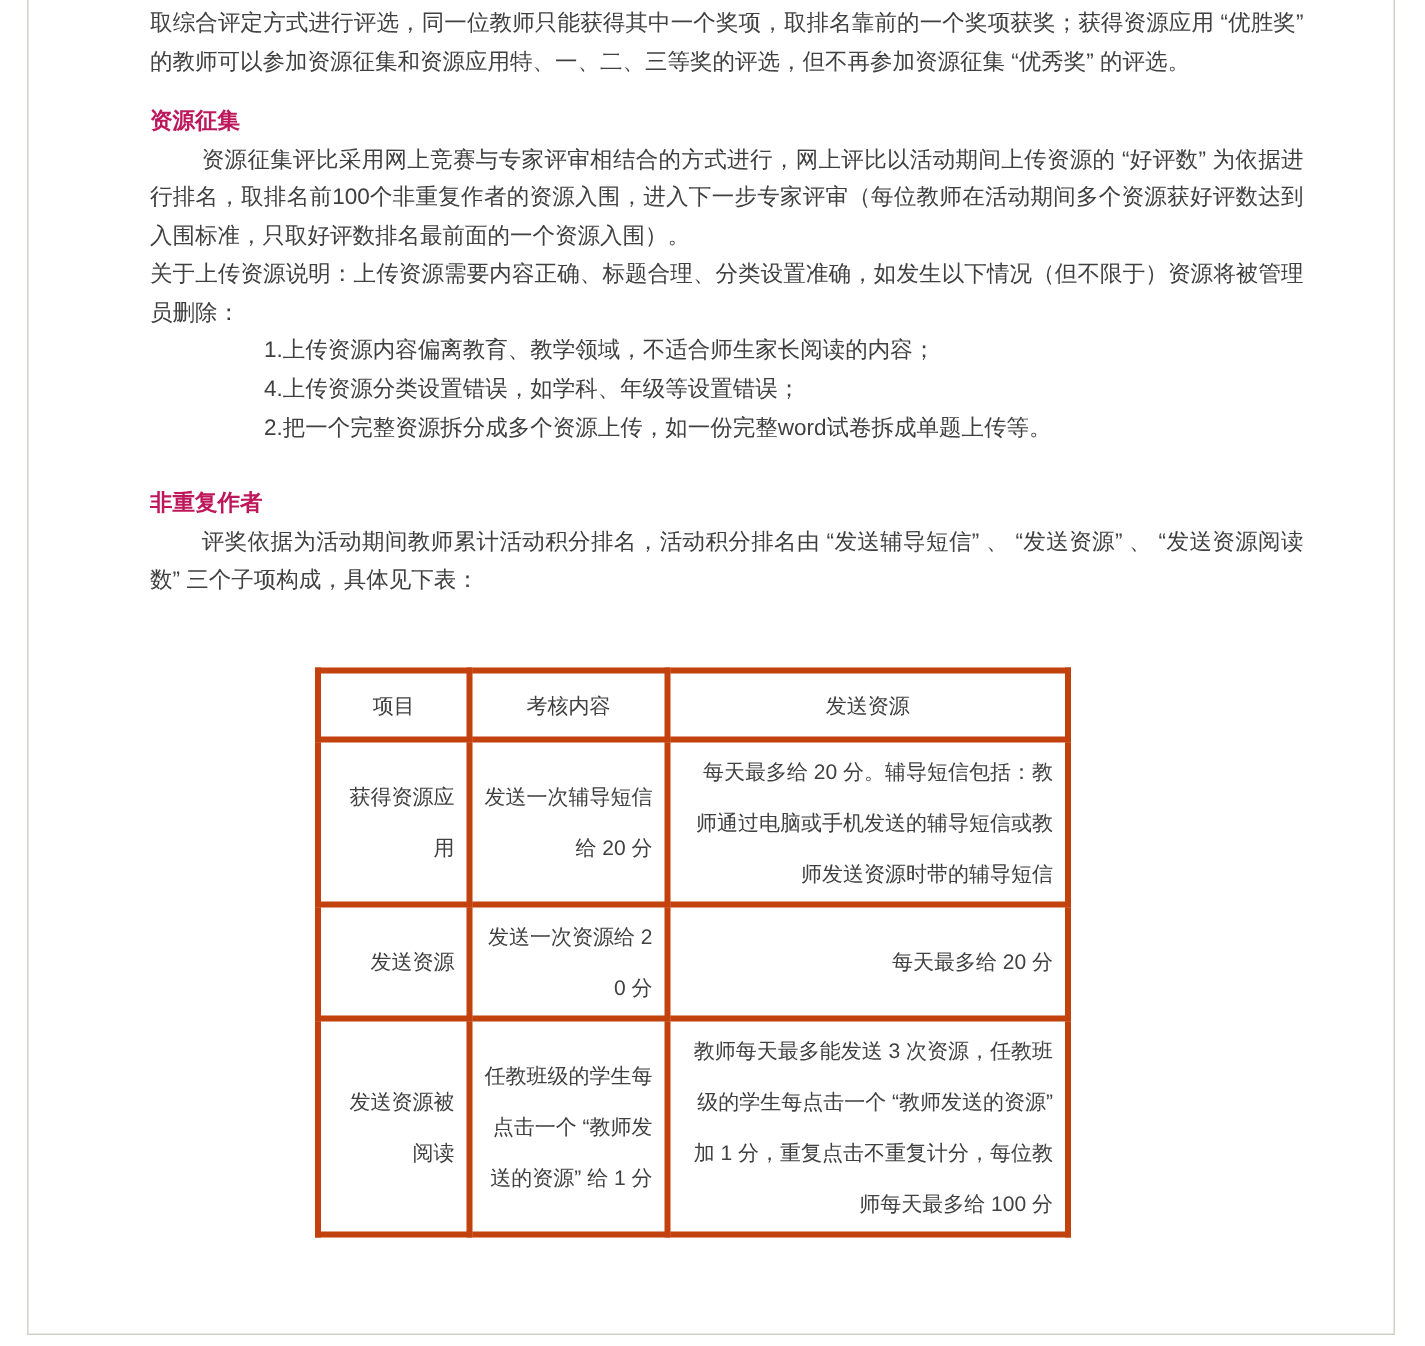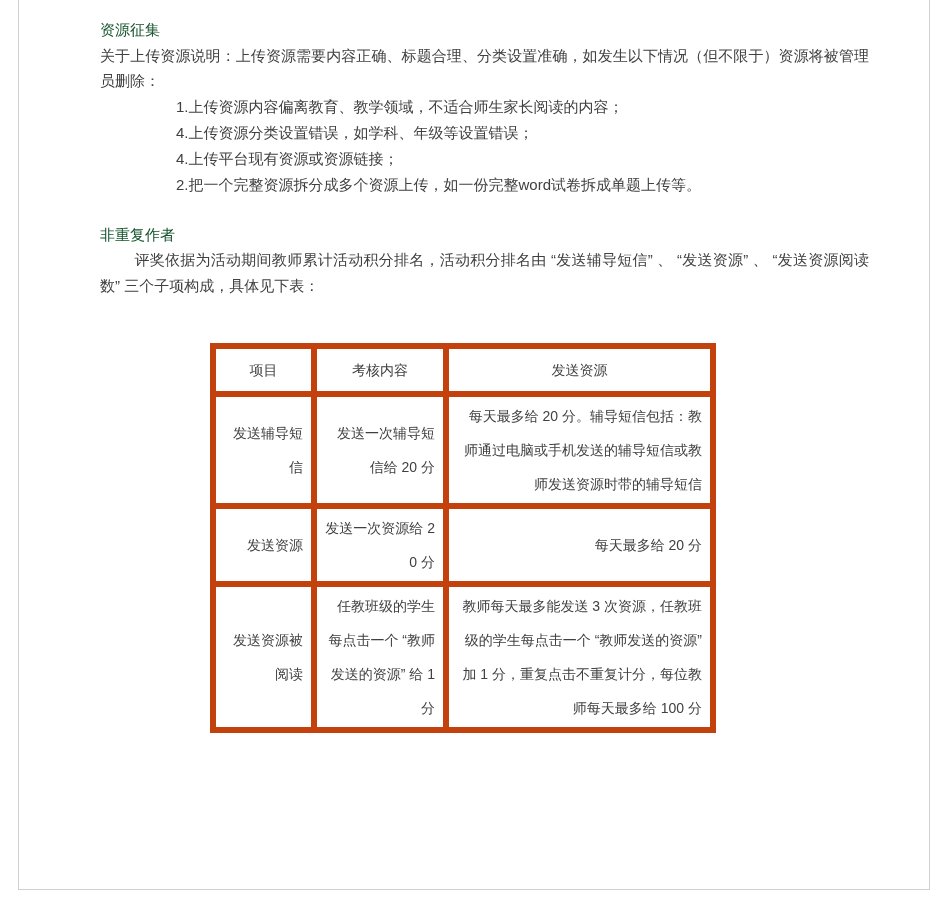--- a/index.html
+++ b/index.html
@@ -33,39 +33,39 @@
   }
   .para {
     margin: 0;
     text-align: justify;
   }
   .para.indent { text-indent: 2.3em; }
   .red-heading {
     margin: 14px 0 0 0;
     font-size: 15px;
     line-height: 25.5px;
-    font-weight: normal;
-    color: #14532d;
+    font-weight: bold;
+    color: #be185d;
   }
   .red-heading.second { margin-top: 24px; }
   .rules { margin: 0 0 0 76px; }
   .rule { line-height: 26px; }
   table.score-table {
     margin: 45px 0 0 110px;
     border-collapse: collapse;
     table-layout: fixed;
     width: 500px;
     font-size: 14px;
     color: #404040;
   }
   table.score-table col.c1 { width: 101px; }
   table.score-table col.c2 { width: 132px; }
   table.score-table col.c3 { width: 267px; }
   table.score-table th, table.score-table td {
-    border: 6px solid #c2410c;
+    border: 4px solid #c2410c;
     padding: 2px 8px;
     vertical-align: middle;
     word-break: break-all;
   }
   table.score-table th {
     font-weight: normal;
     text-align: center;
     height: 38px;
     line-height: 20px;
   }
@@ -77,31 +77,32 @@
   table.score-table tbody tr:nth-child(2) { height: 45px; }
   table.score-table tbody tr:nth-child(3) { height: 101px; }
 </style>
 </head>
 <body>
 
 <div class="page">
   <div class="frame">
     <div class="doc">
 
+      <p class="para">取综合评定方式进行评选，同一位教师只能获得其中一个奖项，取排名靠前的一个奖项获奖；获得资源应用 “优胜奖” 的教师可以参加资源征集和资源应用特、一、二、三等奖的评选，但不再参加资源征集 “优秀奖” 的评选。</p>
 
       <h3 class="red-heading">资源征集</h3>
 
+      <p class="para indent">资源征集评比采用网上竞赛与专家评审相结合的方式进行，网上评比以活动期间上传资源的 “好评数” 为依据进行排名，取排名前100个非重复作者的资源入围，进入下一步专家评审（每位教师在活动期间多个资源获好评数达到入围标准，只取好评数排名最前面的一个资源入围）。</p>
 
 
       <p class="para">关于上传资源说明：上传资源需要内容正确、标题合理、分类设置准确，如发生以下情况（但不限于）资源将被管理员删除：</p>
 
       <div class="rules">
           <div class="rule">1.上传资源内容偏离教育、教学领域，不适合师生家长阅读的内容；</div>
           <div class="rule">4.上传资源分类设置错误，如学科、年级等设置错误；</div>
-          <div class="rule">4.上传平台现有资源或资源链接；</div>
           <div class="rule">2.把一个完整资源拆分成多个资源上传，如一份完整word试卷拆成单题上传等。</div>
         </div>
 
       <h3 class="red-heading second">非重复作者</h3>
 
       <p class="para indent">评奖依据为活动期间教师累计活动积分排名，活动积分排名由 “发送辅导短信” 、 “发送资源” 、 “发送资源阅读数” 三个子项构成，具体见下表：</p>
 
       <table class="score-table">
         <colgroup>
           <col class="c1">
@@ -110,21 +111,21 @@
         </colgroup>
         <thead>
           <tr>
             <th>项目</th>
             <th>考核内容</th>
             <th>发送资源</th>
           </tr>
         </thead>
         <tbody>
             <tr>
-            <td>发送辅导短信</td>
+            <td>获得资源应用</td>
             <td>发送一次辅导短信给 20 分</td>
             <td>每天最多给 20 分。辅导短信包括：教师通过电脑或手机发送的辅导短信或教师发送资源时带的辅导短信</td>
           </tr>
             <tr>
             <td>发送资源</td>
             <td>发送一次资源给 20 分</td>
             <td>每天最多给 20 分</td>
           </tr>
             <tr>
             <td>发送资源被阅读</td>

